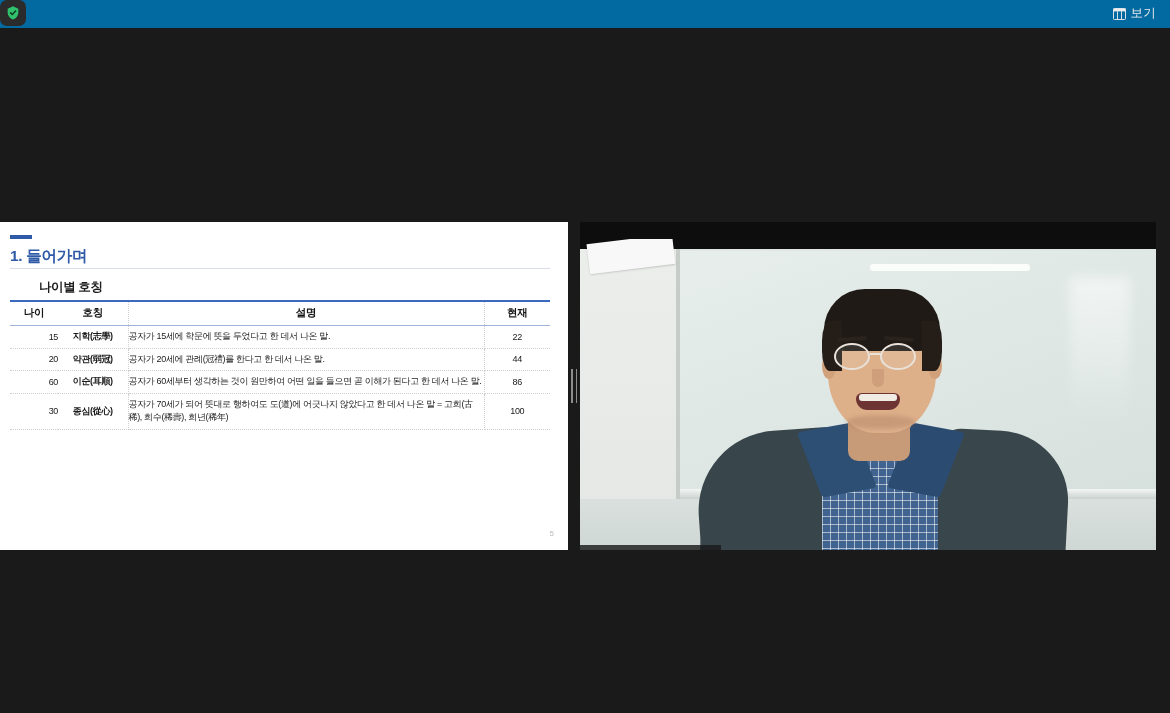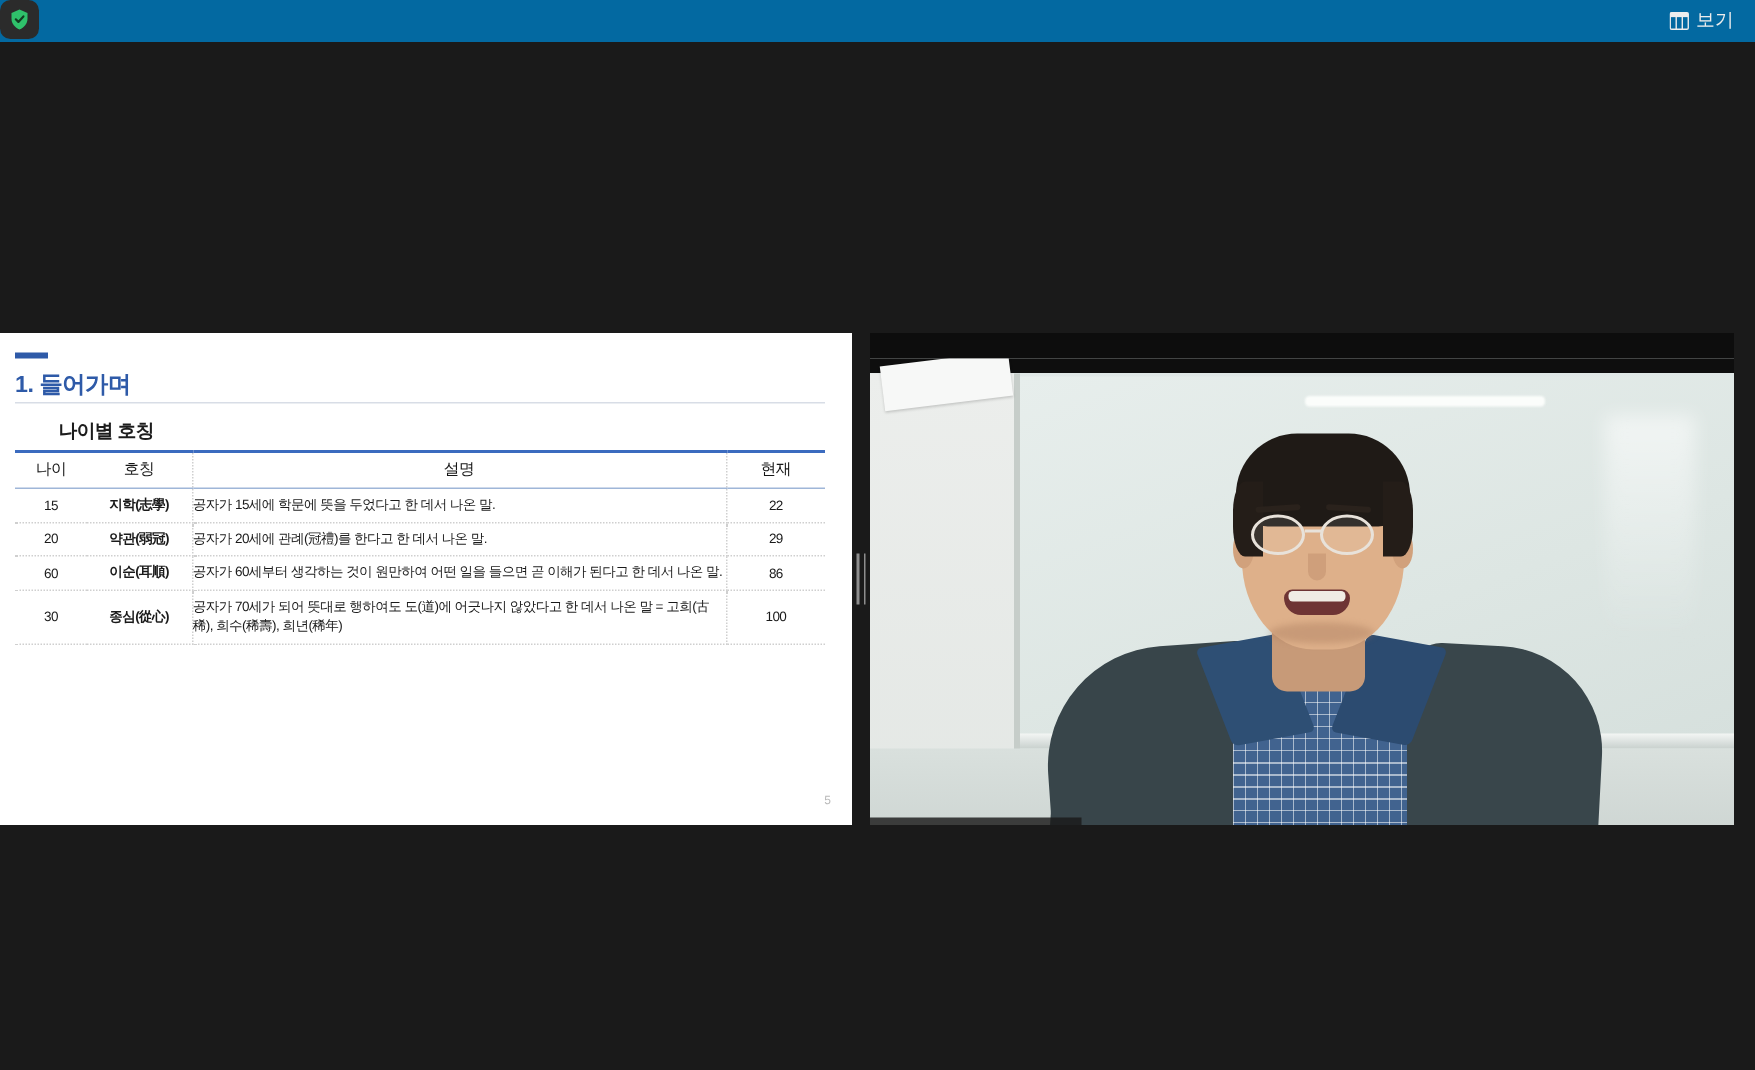--- a/index.html
+++ b/index.html
@@ -53,29 +53,29 @@
     font-size:12.5px; font-weight:700; color:#1c1c1c; letter-spacing:-0.4px;margin-left:11px;
   }
 
   table.age-table {
     position:absolute; left:10px; top:78px; width:540px;
     border-collapse:collapse; table-layout:fixed;
   }
   table.age-table thead th {
     border-top:2px solid #3b6bbf;
     border-bottom:1px solid #9fb6d8;
-    font-size:10.5px; font-weight:400; color:#151515;
+    font-size:10.5px; font-weight:700; color:#151515;
     padding:4px 0 5px; text-align:center; letter-spacing:-0.3px;
   }
   table.age-table tbody td {
     border-bottom:1px dotted #cfcfcf;
     font-size:9px; color:#1a1a1a; padding:4px 0; letter-spacing:-0.35px;
     vertical-align:middle;
   }
-  td.c-age  { text-align:center; font-size:9.5px; color:#222; }
+  td.c-age  { text-align:right; font-size:9.5px; color:#222; }
   td.c-name { text-align:center; font-weight:700; font-size:9.5px; color:#111;
               border-right:1px dotted #cfcfcf; }
   th.h-name { border-right:1px dotted #cfcfcf; }
   td.c-desc { padding-left:8px; padding-right:6px; line-height:1.5;
               border-right:1px dotted #cfcfcf; }
   th.h-desc { border-right:1px dotted #cfcfcf; }
   td.c-now  { text-align:center; font-size:9.5px; color:#222; }
   .col-age  { width:48px; }
   .col-name { width:70px; }
   .col-desc { width:auto; }
@@ -287,21 +287,21 @@
             <tr>
               <td class="c-age">15</td>
               <td class="c-name">지학(志學)</td>
               <td class="c-desc">공자가 15세에 학문에 뜻을 두었다고 한 데서 나온 말.</td>
               <td class="c-now">22</td>
             </tr>
             <tr>
               <td class="c-age">20</td>
               <td class="c-name">약관(弱冠)</td>
               <td class="c-desc">공자가 20세에 관례(冠禮)를 한다고 한 데서 나온 말.</td>
-              <td class="c-now">29</td>
+              <td class="c-now">44</td>
             </tr>
             <tr>
               <td class="c-age">60</td>
               <td class="c-name">이순(耳順)</td>
               <td class="c-desc">공자가 60세부터 생각하는 것이 원만하여 어떤 일을 들으면 곧 이해가 된다고 한 데서 나온 말.</td>
               <td class="c-now">86</td>
             </tr>
             <tr>
               <td class="c-age">30</td>
               <td class="c-name">종심(從心)</td>

